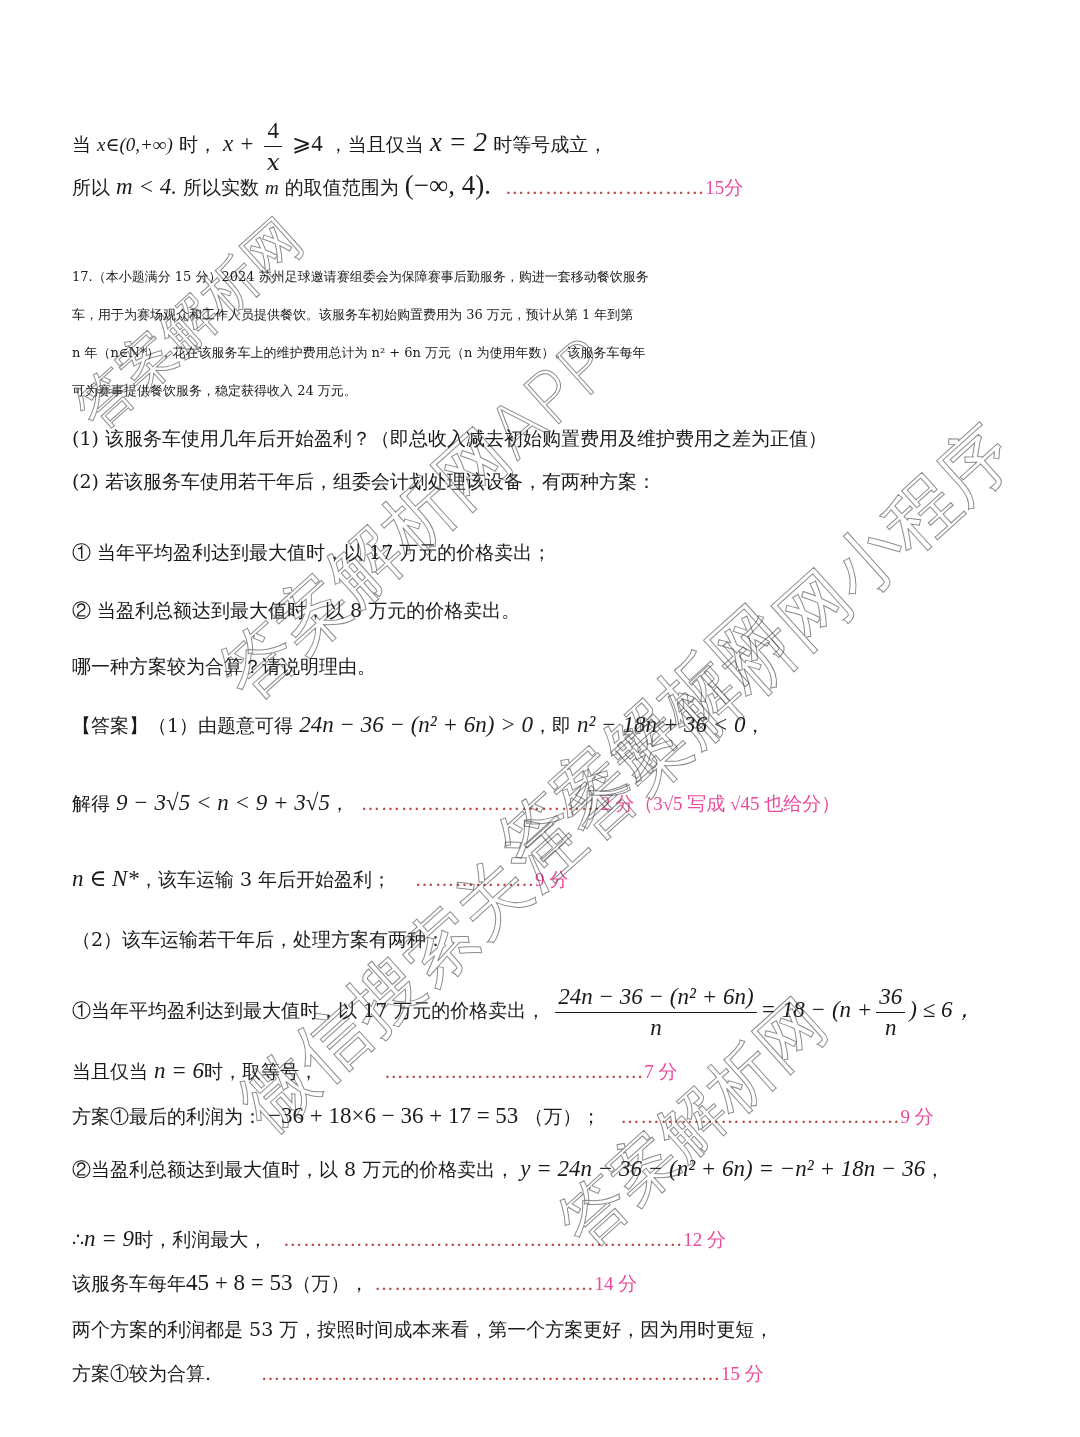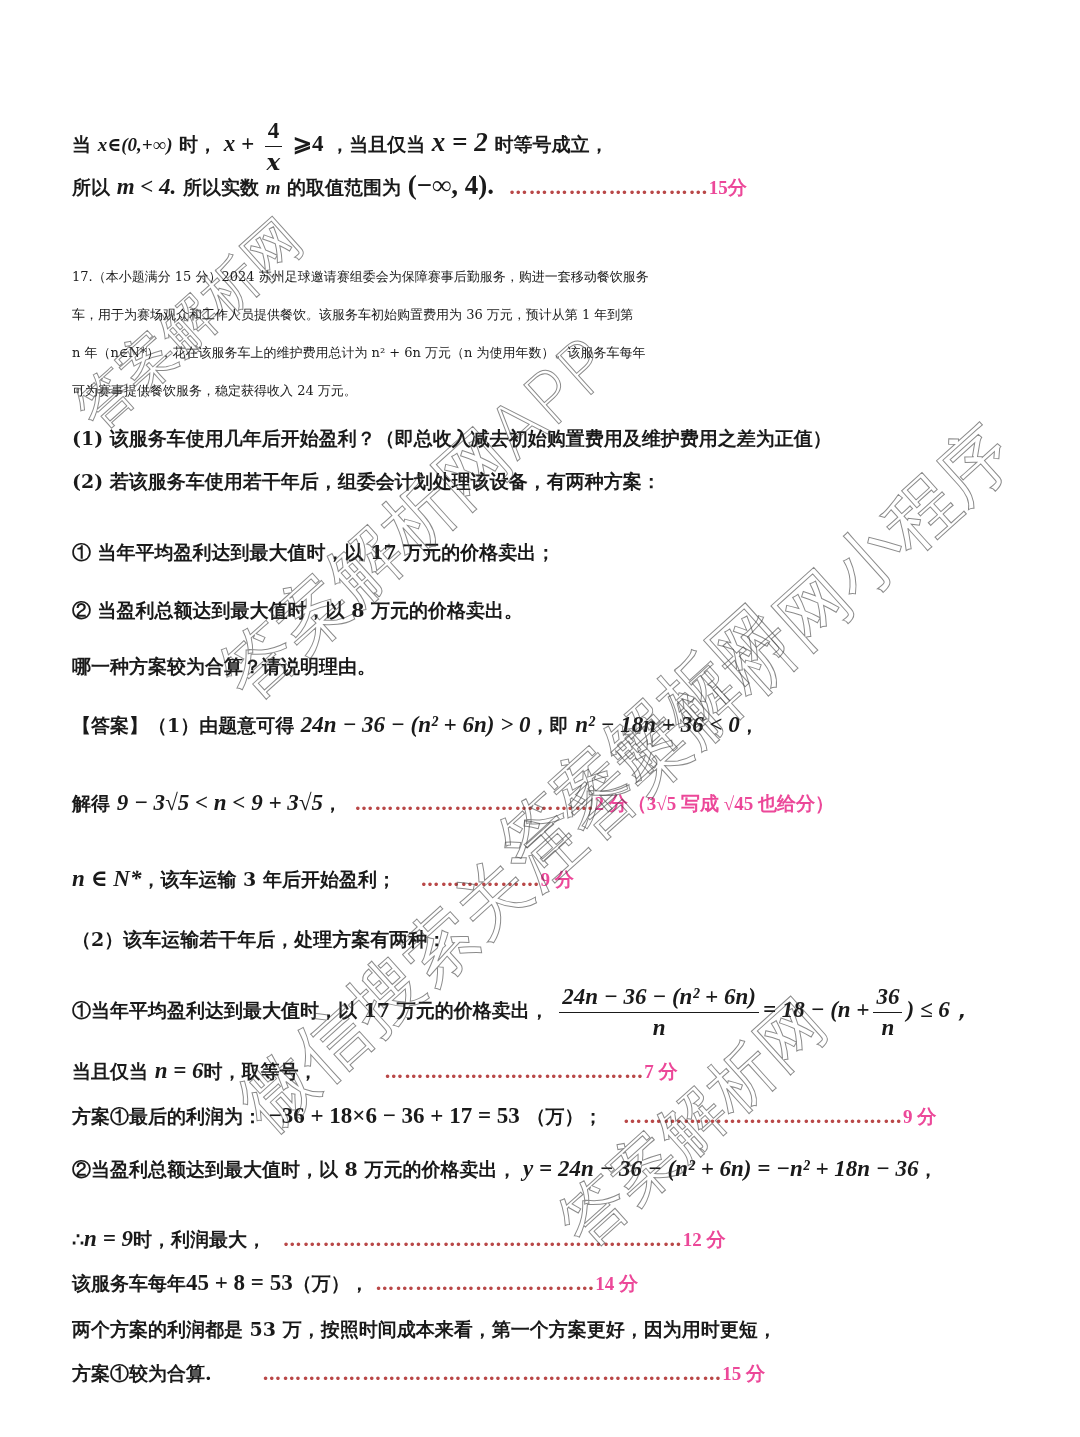--- a/index.html
+++ b/index.html
@@ -3,21 +3,21 @@
 <meta charset="utf-8">
 <style>
   html, body { margin: 0; padding: 0; background: #ffffff; }
   body {
     width: 1080px; height: 1437px; position: relative; overflow: hidden;
     font-family: "DejaVu Serif", "Liberation Serif", serif;
     color: #1a1a1a;
   }
   .line {
     position: absolute; left: 72px; white-space: nowrap;
-    font-size: 19px; line-height: 26px; font-weight: bold;
+    font-size: 19px; line-height: 26px;
   }
   .math { font-family: "Liberation Serif", "DejaVu Serif", serif; font-style: italic; }
   .math-up { font-family: "Liberation Serif", "DejaVu Serif", serif; }
   .big { font-size: 23px; }
   .dots { color: #b94848; letter-spacing: 1px; }
   .score { color: #ec4899; font-family: "Liberation Serif", serif; }
   .frac { display: inline-block; vertical-align: middle; text-align: center; margin: 0 4px; }
   .frac .num { display: block; border-bottom: 1.5px solid #1a1a1a; padding: 0 3px; line-height: 30px; }
   .frac .den { display: block; line-height: 30px; font-style: italic; }
   .para { position: absolute; left: 72px; width: 940px; font-size: 13px; line-height: 38px; }

